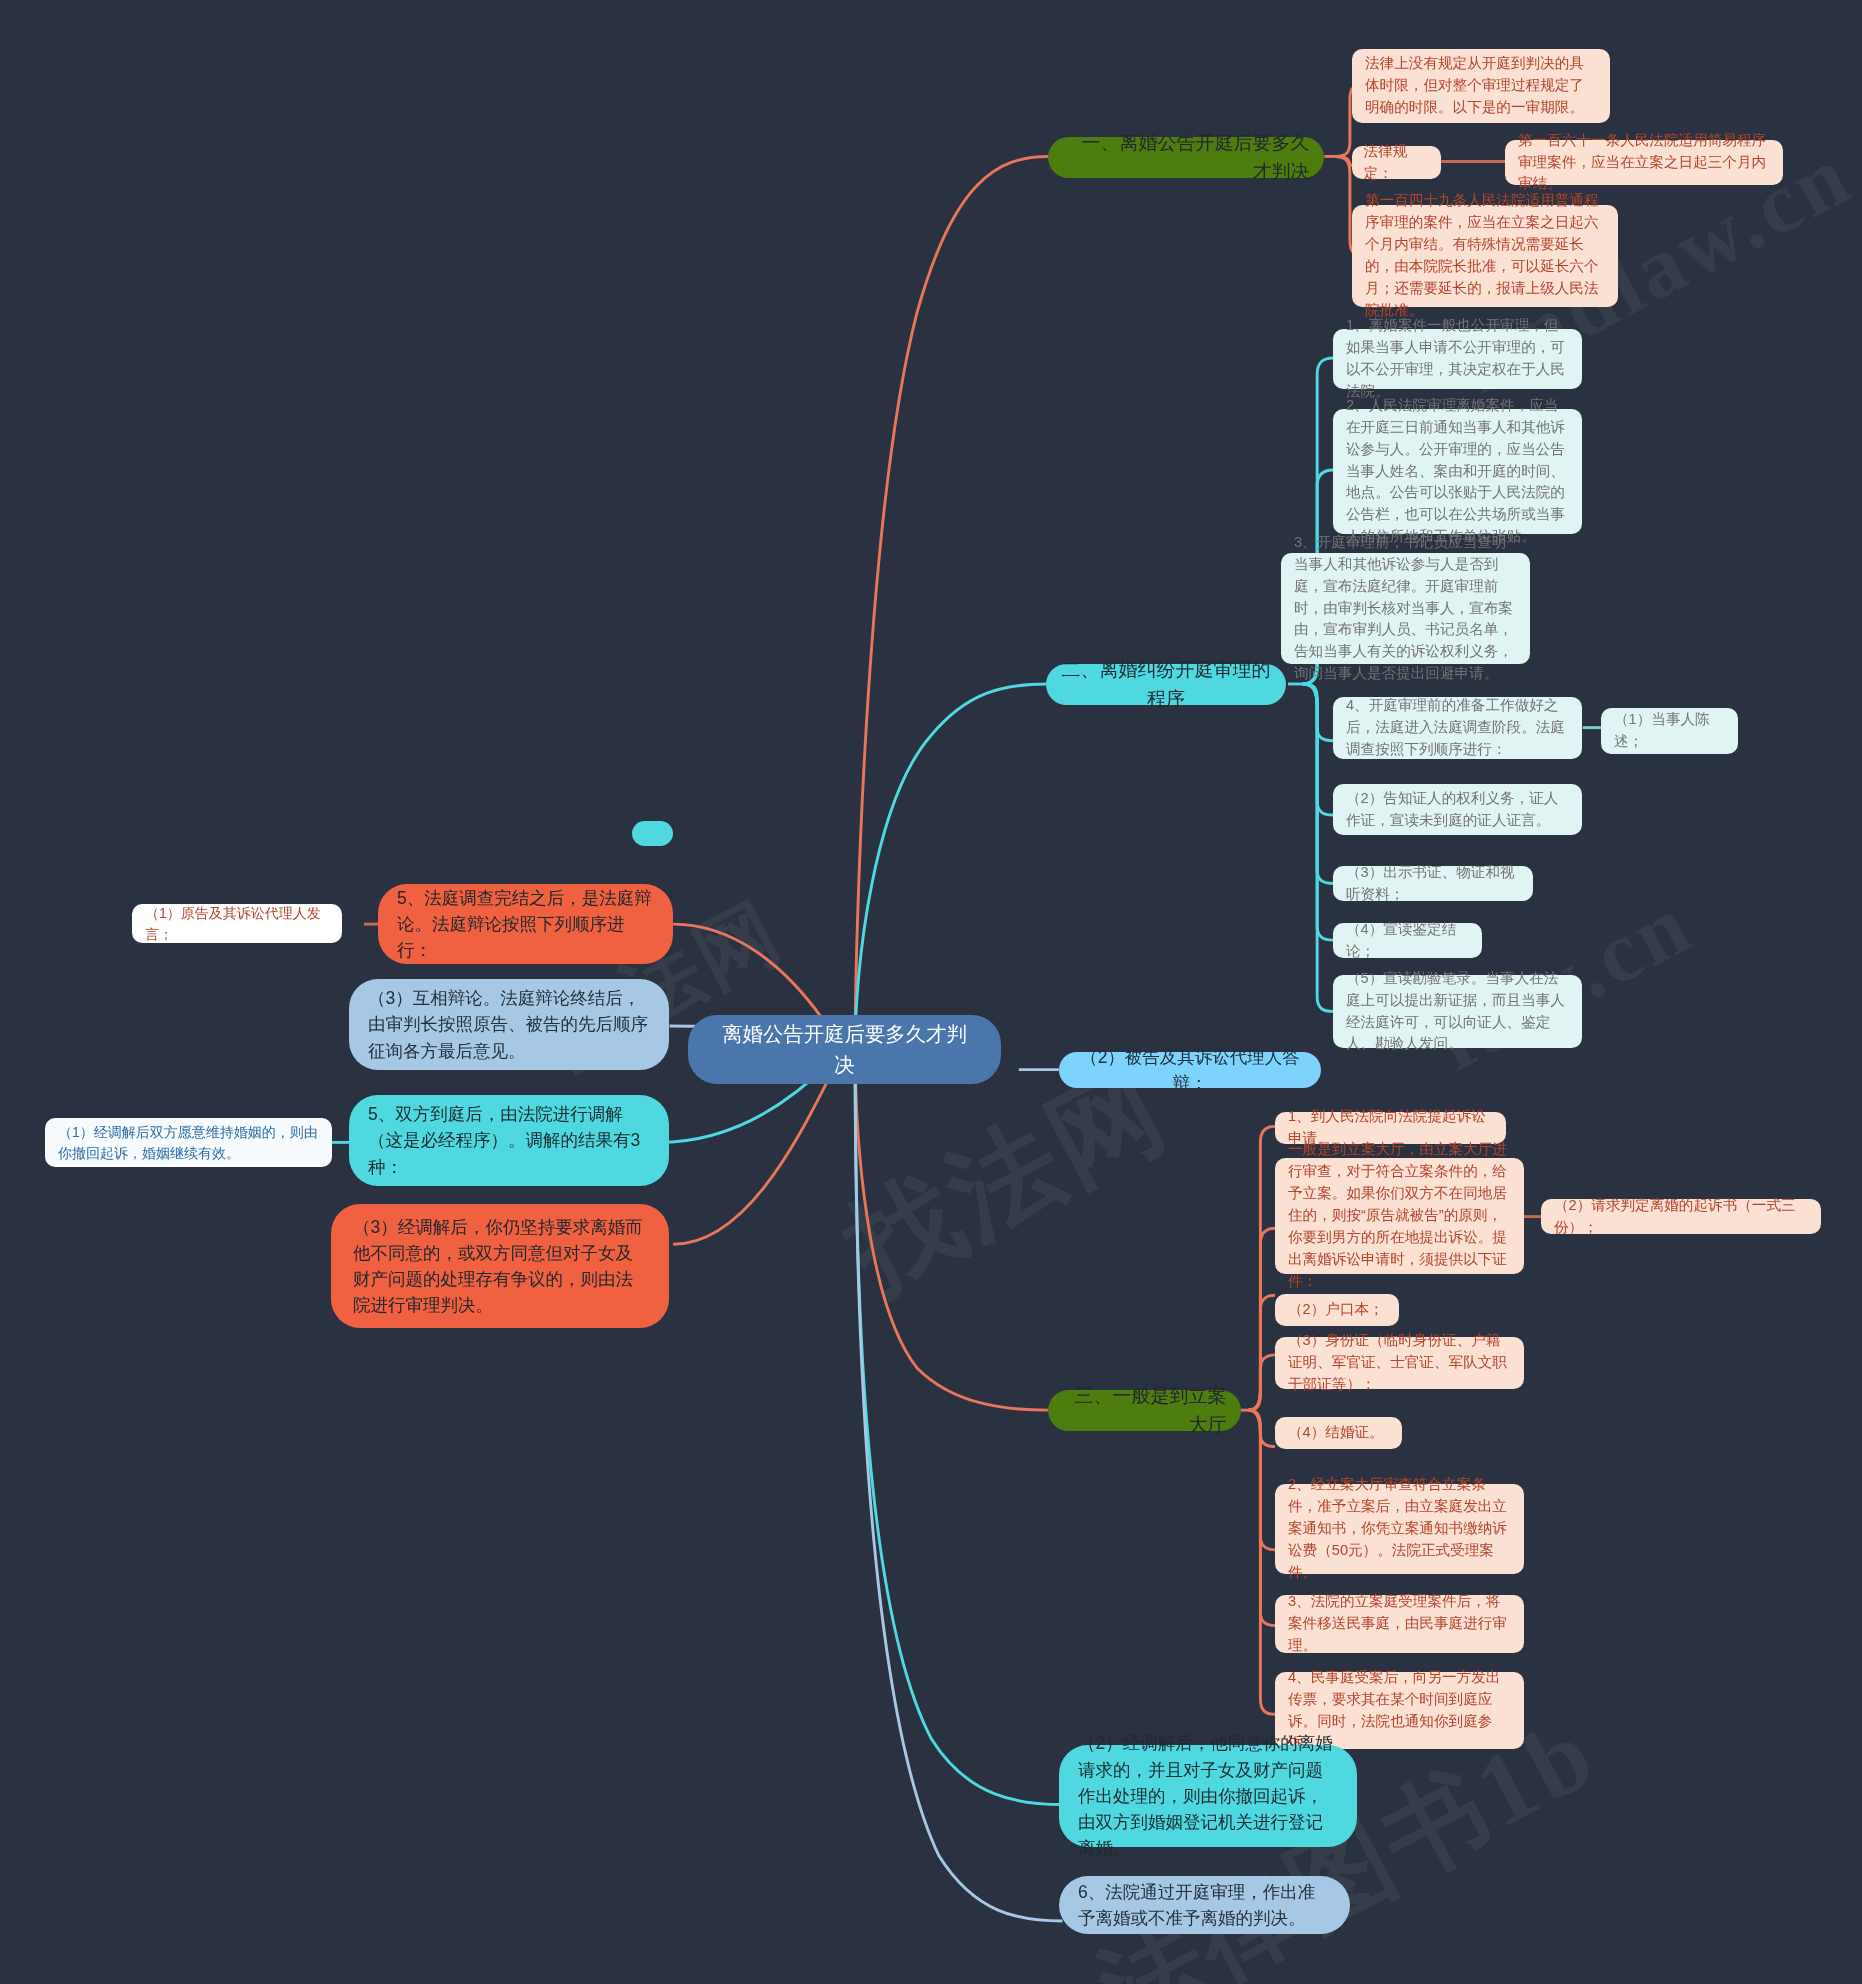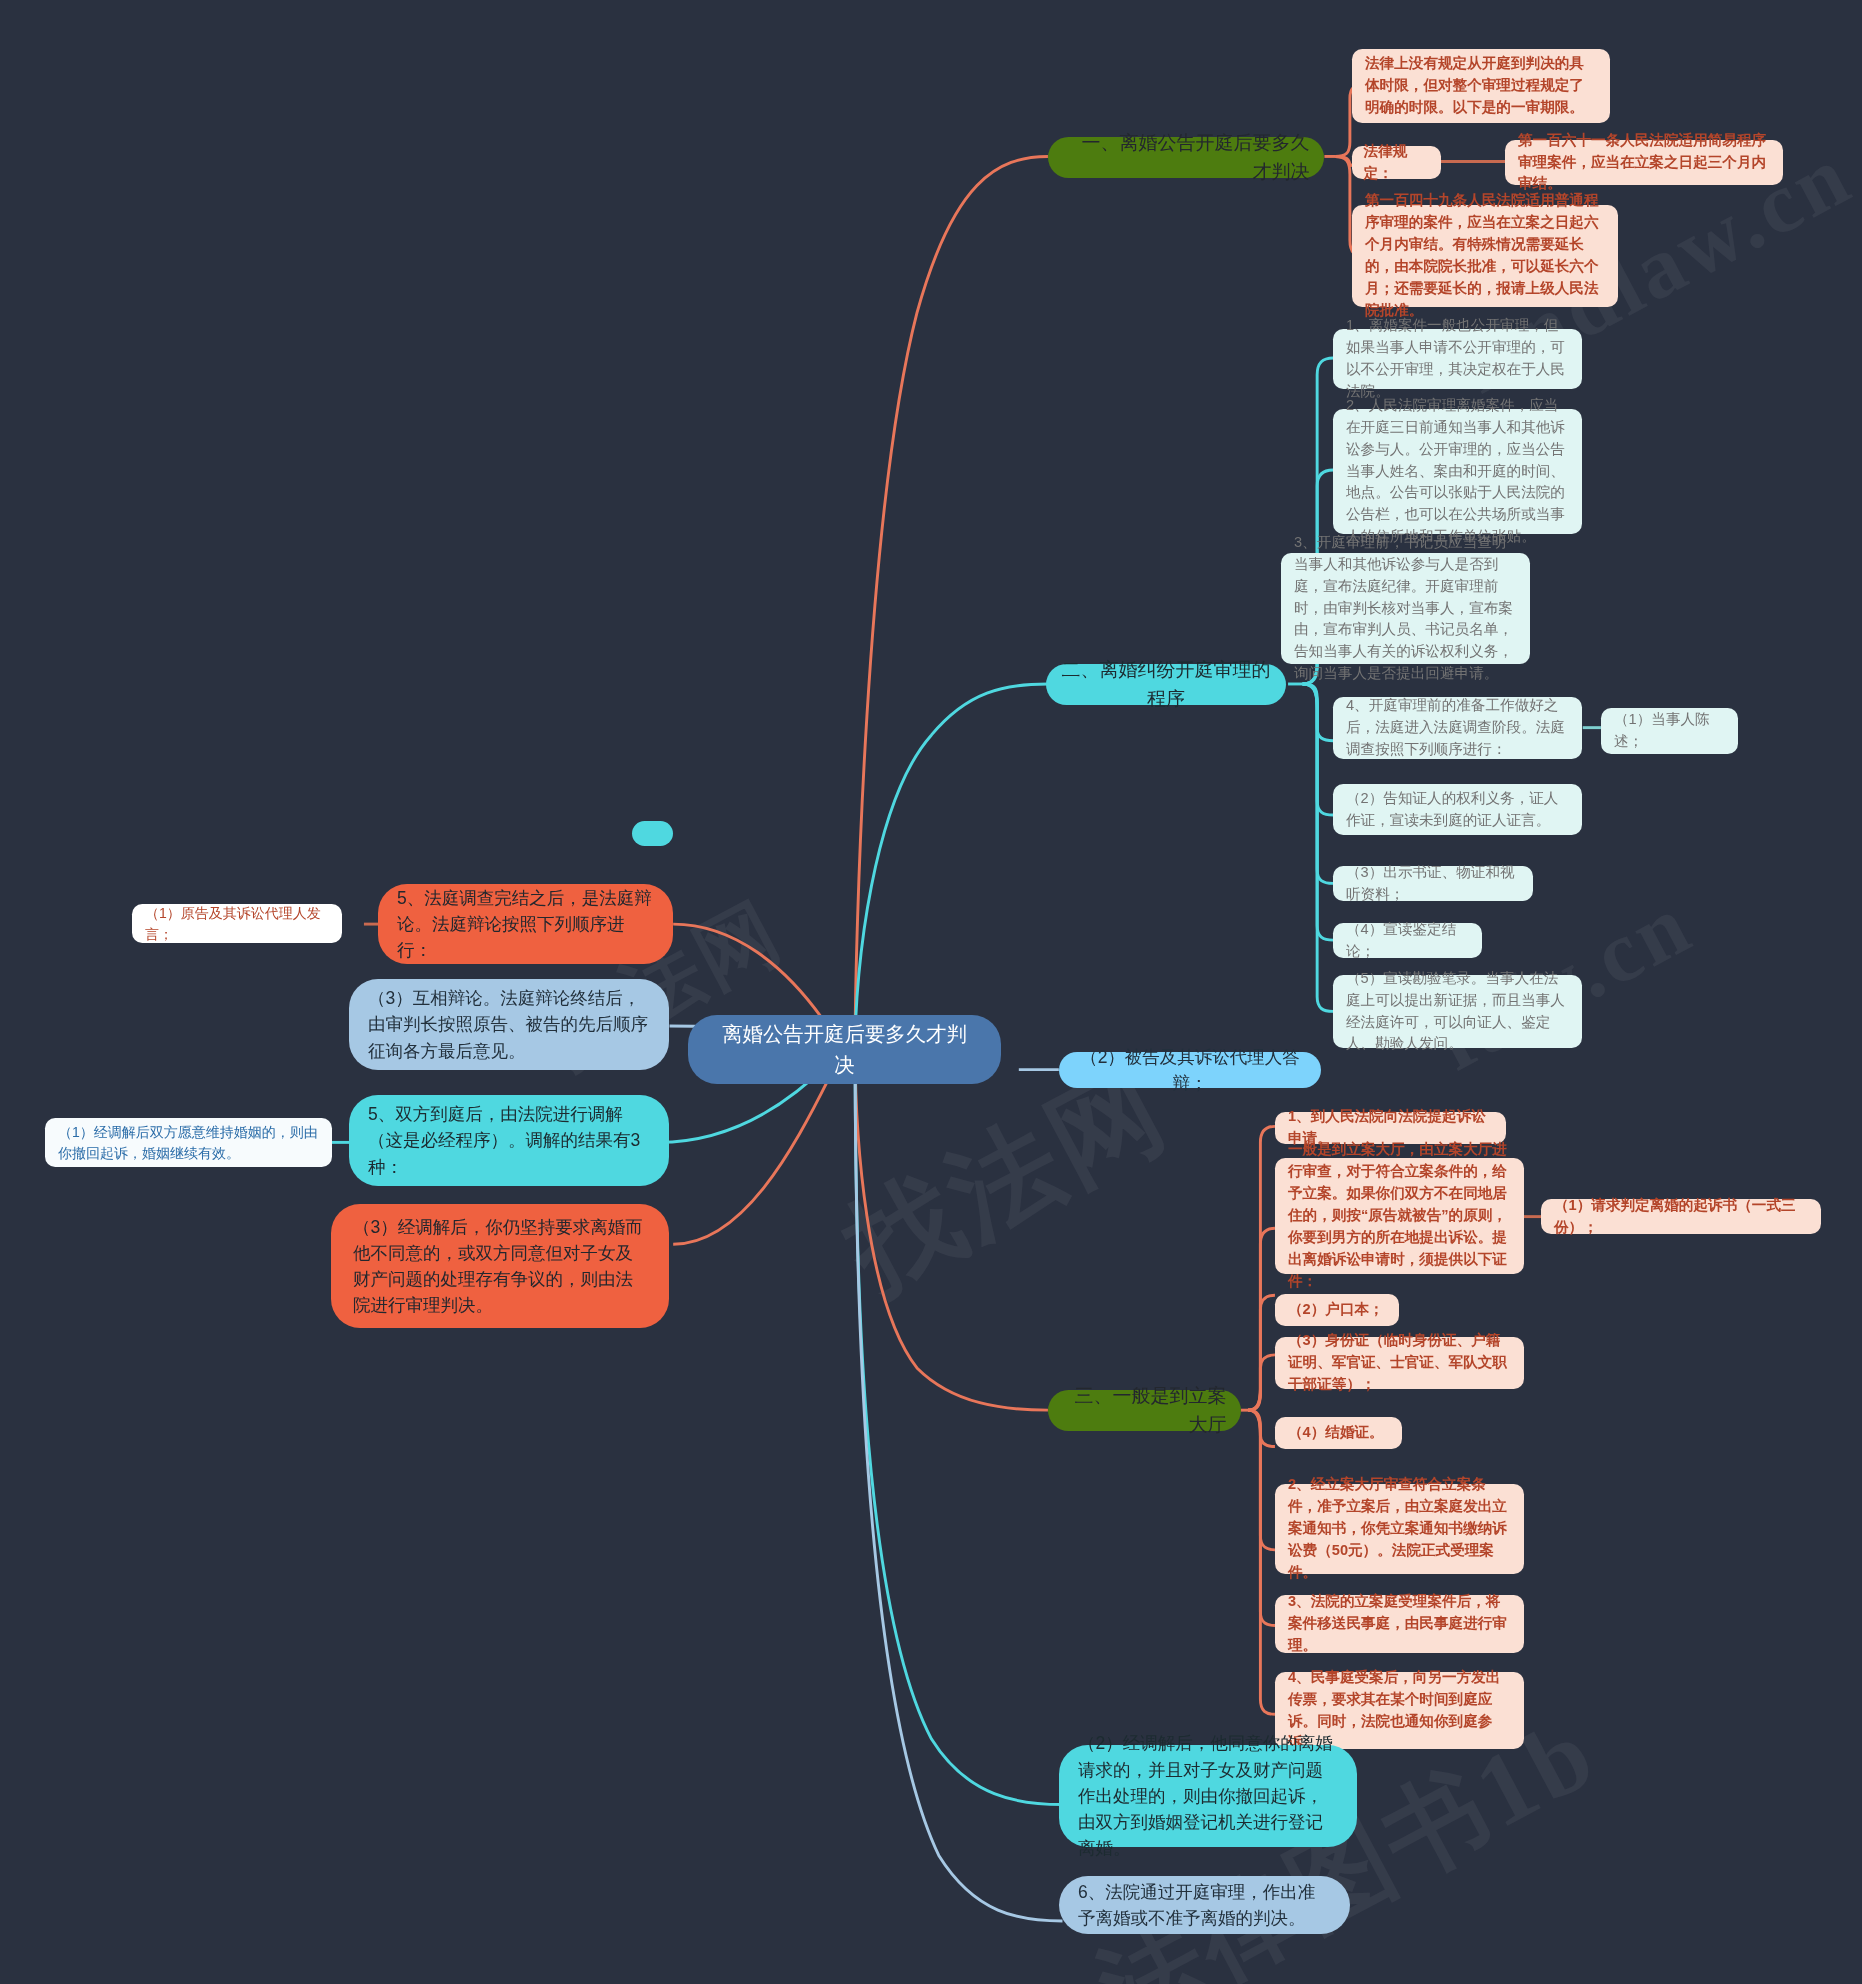--- a/index.html
+++ b/index.html
@@ -53,21 +53,21 @@
   .n-blue{
     background:#a6c8e4;color:#22303c;border-radius:29px;
     font-size:17.5px;text-align:left;
   }
   .n-blue-c{
     background:#7dd3fc;color:#22303c;border-radius:29px;
     justify-content:center;text-align:center;font-size:17.5px;
   }
   .n-peach{
     background:#fbe0d4;color:#b4452a;border-radius:10.2px;
-    font-size:14.6px;text-align:left;font-weight:bold;
+    font-size:14.6px;text-align:left;
   }
   .n-mint{
     background:#e0f5f3;color:#737373;border-radius:10.2px;
     font-size:14.6px;text-align:left;
   }
   .n-white{
     background:#ffffff;color:#b4452a;border-radius:10.2px;
     font-size:14px;text-align:left;
   }
   .n-whiteb{
@@ -219,21 +219,21 @@
 
   <div class="node n-peach" style="left:1275px;top:1112px;width:231px;height:32px;padding:5.8px 13px;">
     <span>1、到人民法院向法院提起诉讼申请。</span>
   </div>
 
   <div class="node n-peach" style="left:1275px;top:1158px;width:249px;height:116px;padding:8.7px 13px;">
     <span>一般是到立案大厅，由立案大厅进行审查，对于符合立案条件的，给予立案。如果你们双方不在同地居住的，则按“原告就被告”的原则，你要到男方的所在地提出诉讼。提出离婚诉讼申请时，须提供以下证件：</span>
   </div>
 
   <div class="node n-peach" style="left:1541px;top:1199px;width:280px;height:35px;padding:5.8px 13px;">
-    <span>（1）请求判定离婚的起诉书（一式三份）；</span>
+    <span>（2）请求判定离婚的起诉书（一式三份）；</span>
   </div>
 
   <div class="node n-peach" style="left:1275px;top:1294px;width:124px;height:32px;padding:5.8px 13px;">
     <span>（2）户口本；</span>
   </div>
 
   <div class="node n-peach" style="left:1275px;top:1337px;width:249px;height:52px;padding:7.3px 13px;">
     <span>（3）身份证（临时身份证、户籍证明、军官证、士官证、军队文职干部证等）；</span>
   </div>
 

